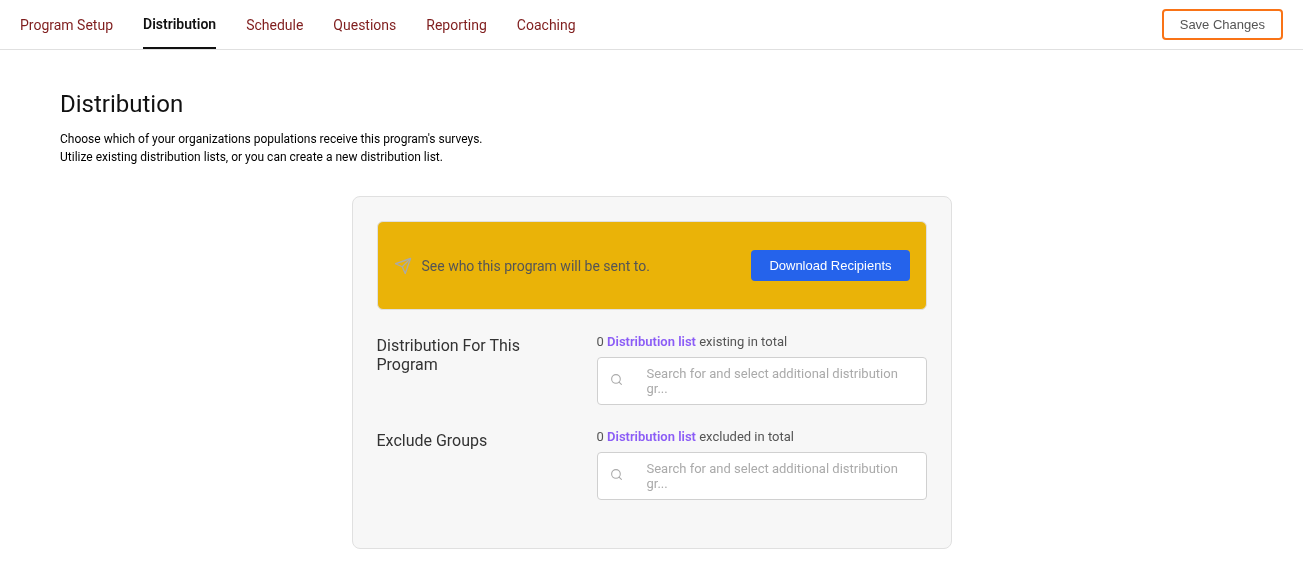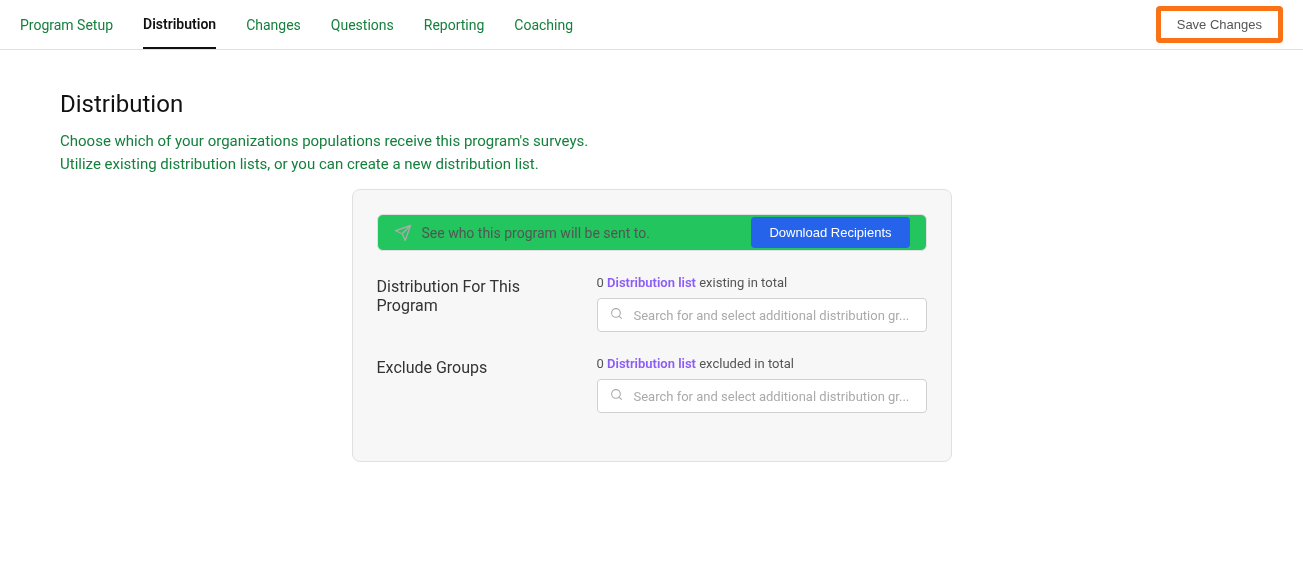--- a/index.html
+++ b/index.html
@@ -29,35 +29,35 @@
 
     .nav-items {
       display: flex;
       align-items: center;
       gap: 30px;
       flex: 1;
     }
 
     .nav-item {
       font-size: 14px;
-      color: #15803d;
+      color: #7f1d1d;
       cursor: pointer;
       padding: 15px 0;
       white-space: nowrap;
       text-decoration: none;
     }
 
     .nav-item.active {
       color: #111;
       font-weight: 600;
       border-bottom: 2px solid #111;
     }
 
     .save-changes-btn {
-      border: 5px solid #f97316;
+      border: 2px solid #f97316;
       background: #fff;
       color: #555;
       padding: 6px 16px;
       border-radius: 4px;
       font-size: 13px;
       cursor: pointer;
     }
 
     
     .main-content {
@@ -65,44 +65,44 @@
     }
 
     .page-title {
       font-size: 24px;
       font-weight: 400;
       margin-bottom: 12px;
       color: #111;
     }
 
     .page-description {
-      font-size: 15px;
-      color: #15803d;
+      font-size: 12px;
+      color: #000000;
       line-height: 1.5;
-      margin-bottom: 14px;
+      margin-bottom: 30px;
     }
 
     
     .card {
       background: #f7f7f7;
       border: 1px solid #e0e0e0;
       border-radius: 8px;
       padding: 24px;
       max-width: 600px;
       margin: 0 auto;
     }
 
     
     .recipients-row {
       display: flex;
       align-items: center;
-      background: #22c55e;
+      background: #eab308;
       border: 1px solid #e0e0e0;
       border-radius: 6px;
-      padding: 2px 16px;
+      padding: 28px 16px;
       margin-bottom: 24px;
     }
 
     .recipients-icon {
       color: #aaa;
       margin-right: 10px;
       font-size: 16px;
       display: flex;
       align-items: center;
     }
@@ -154,42 +154,42 @@
       color: #8b5cf6;
     }
 
     .search-input-wrapper {
       display: flex;
       align-items: center;
       background: #fff;
       border: 1px solid #d0d0d0;
       border-radius: 4px;
       padding: 8px 12px;
-      gap: 11px;
+      gap: 24px;
     }
 
     .search-icon {
       color: #aaa;
       font-size: 13px;
       flex-shrink: 0;
     }
 
     .search-placeholder {
       font-size: 13px;
       color: #aaa;
     }
   </style>
 </head>
 <body>
 
 <nav class="top-nav">
   <div class="nav-items">
     <a class="nav-item">Program Setup</a>
     <a class="nav-item active">Distribution</a>
-    <a class="nav-item">Changes</a>
+    <a class="nav-item">Schedule</a>
     <a class="nav-item">Questions</a>
     <a class="nav-item">Reporting</a>
     <a class="nav-item">Coaching</a>
   </div>
   <button class="save-changes-btn">Save Changes</button>
 </nav>
 
 <main class="main-content">
   <h1 class="page-title">Distribution</h1>
   <p class="page-description">

